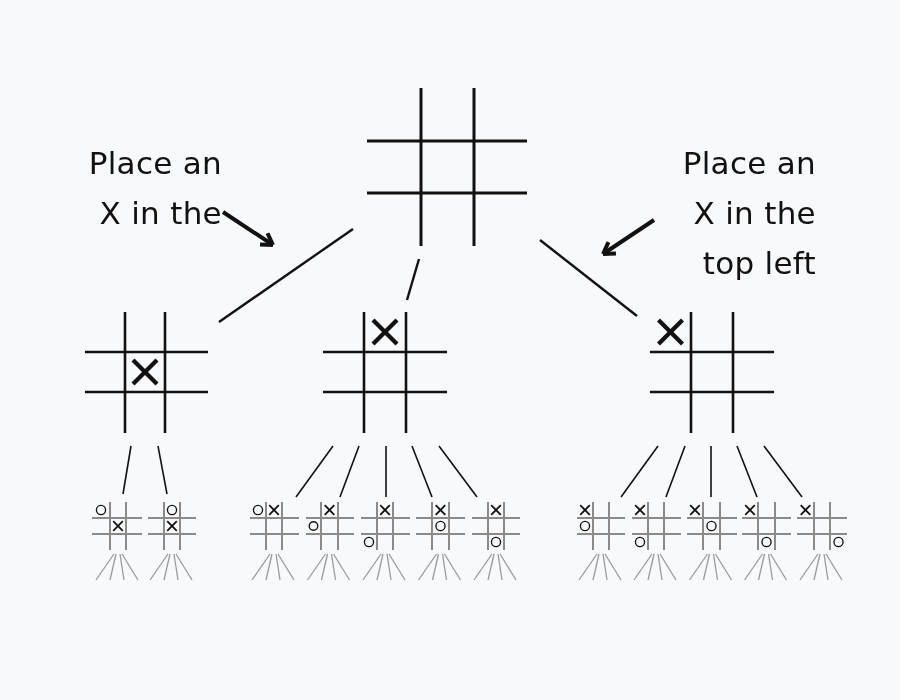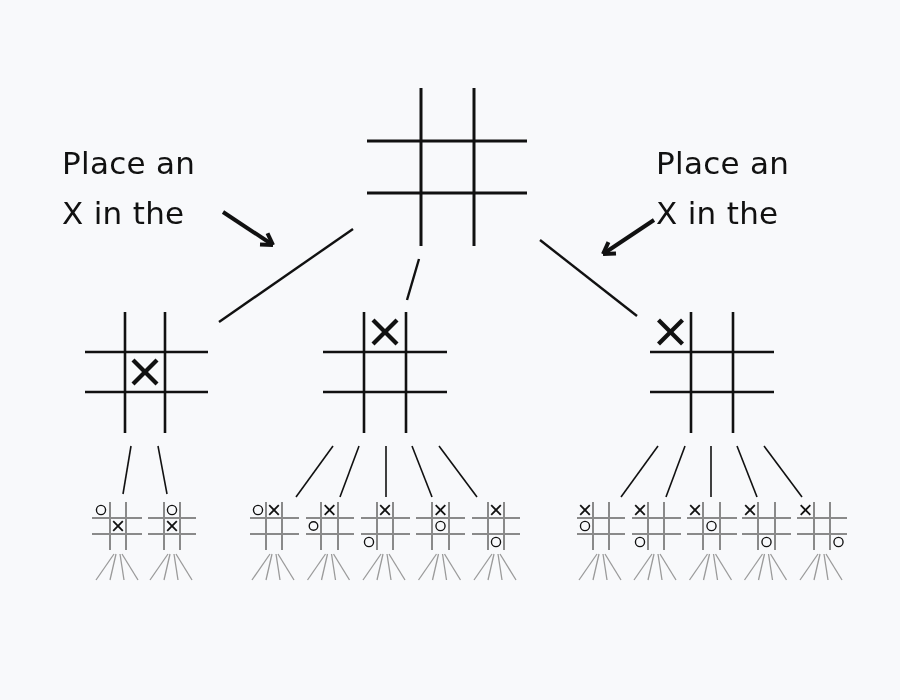--- a/index.html
+++ b/index.html
@@ -1,19 +1,19 @@
 <!DOCTYPE html>
 <html><head>
 <meta charset="utf-8">
 <style>
   html, body { margin:0; padding:0; }
   body { width:900px; height:700px; background:#f8f9fb; position:relative; overflow:hidden;
          font-family:"DejaVu Sans", sans-serif; }
   #canvas { position:absolute; left:0; top:0; }
-  .label { position:absolute; text-align:left; color:#111; font-size:31px; line-height:50px;
+  .label { position:absolute; text-align:right; color:#111; font-size:31px; line-height:50px;
            font-family:"DejaVu Sans", sans-serif; letter-spacing:0.3px; }
   .label div { white-space:nowrap; }
 </style>
 </head>
 <body>
 
 <svg id="canvas" width="900" height="700" xmlns="http://www.w3.org/2000/svg">
     <g>
       <line x1="421" y1="88" x2="421" y2="246" stroke="#111111" stroke-width="3" stroke-linecap="butt"></line>
       <line x1="474" y1="88" x2="474" y2="246" stroke="#111111" stroke-width="3" stroke-linecap="butt"></line>
@@ -282,13 +282,14 @@
   </svg>
 
 <div class="label" style="left:62px; top:138px; width:160px;">
   <div>Place an</div>
   <div>X in the</div>
 </div>
 
 <div class="label" style="left:656px; top:138px; width:160px;">
   <div>Place an</div>
   <div>X in the</div>
+  <div>top left</div>
 </div>
 
 </body></html>

